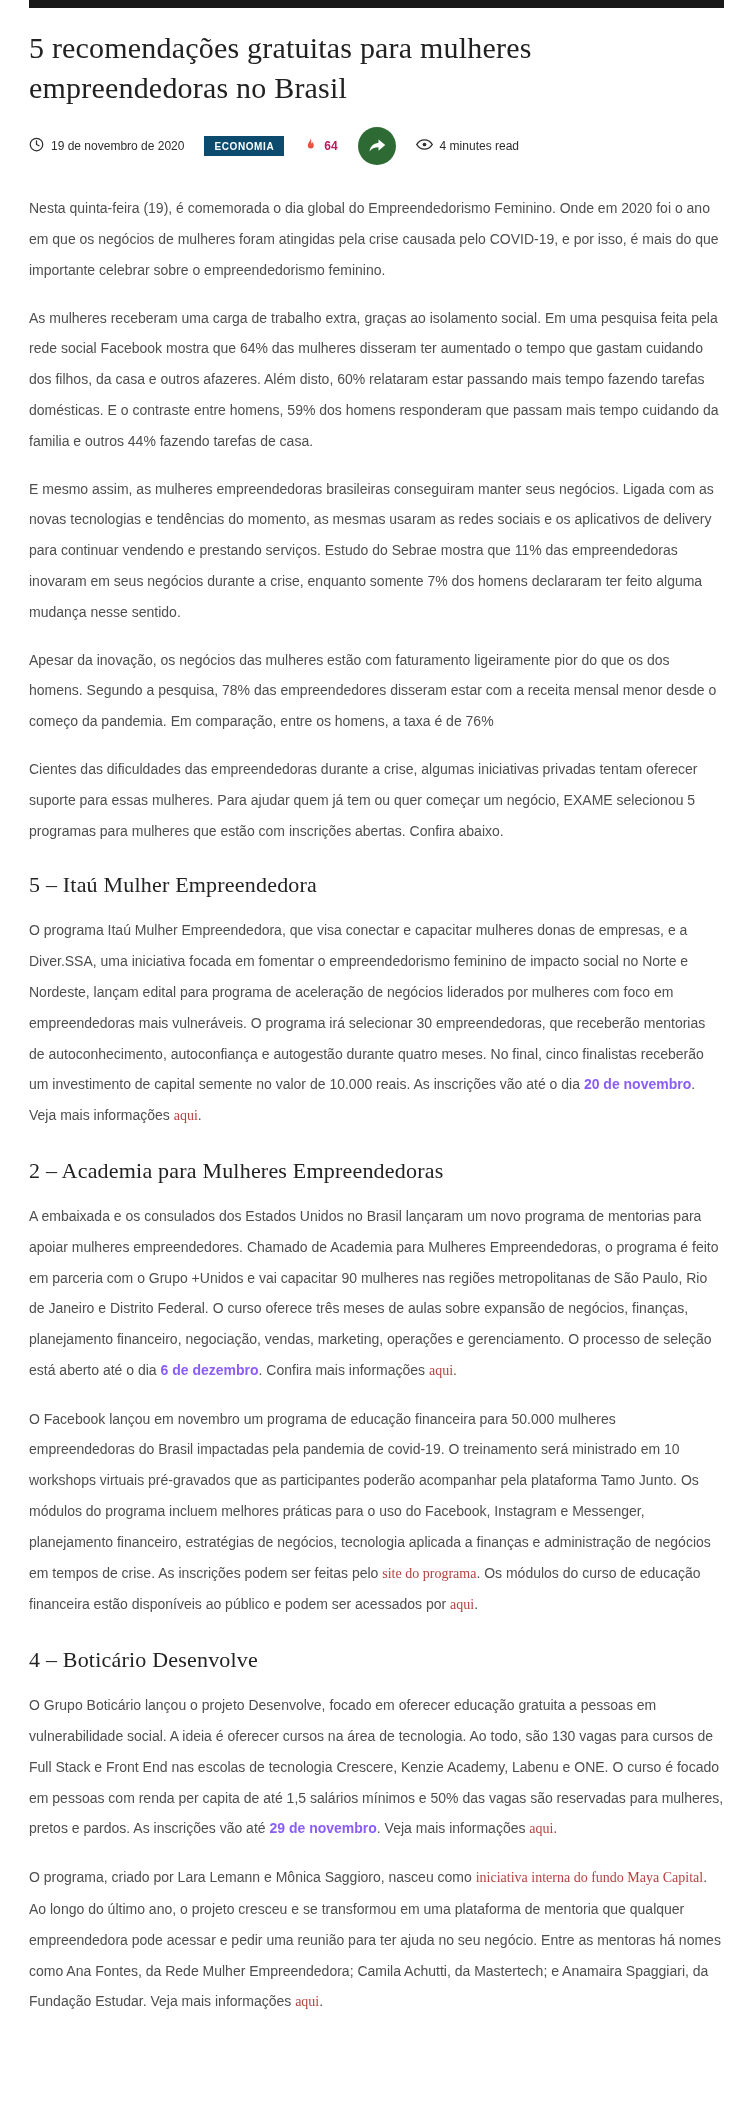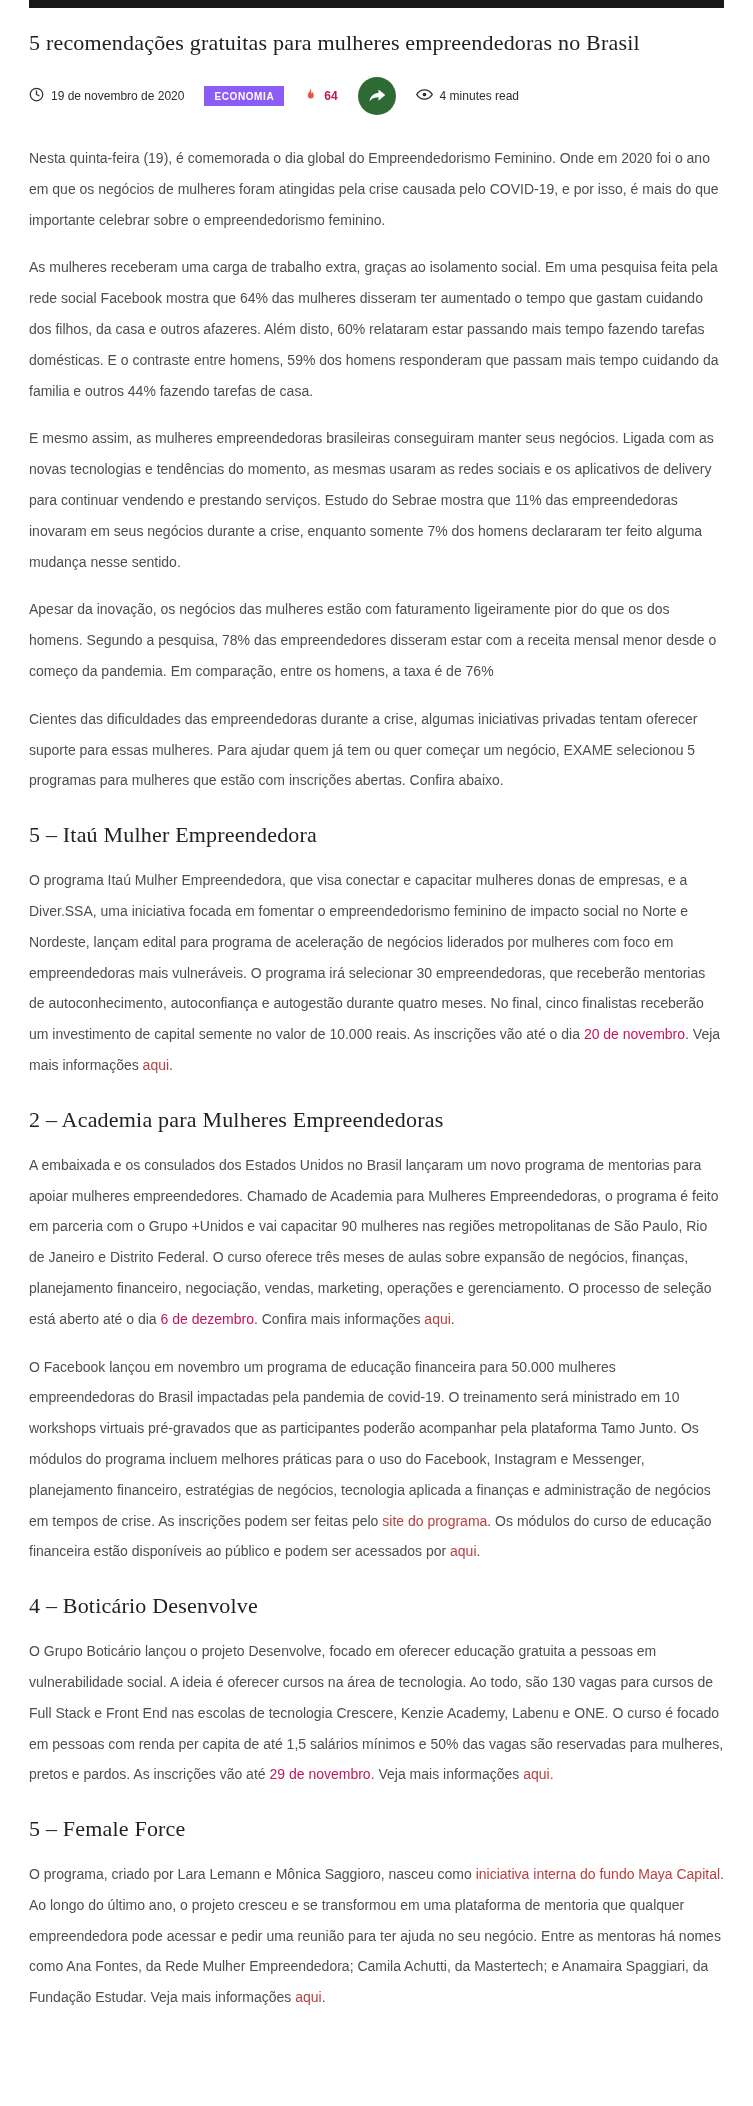--- a/index.html
+++ b/index.html
@@ -13,21 +13,21 @@
   .page { width: 753px; background: #fff; }
   .topbar {
     height: 8px;
     background: #191919;
     margin: 0 29px;
   }
   .article { padding: 12px 29px 46px 29px; }
   h1.title {
     font-family: "Liberation Serif", serif;
     font-weight: 400;
-    font-size: 22px;
+    font-size: 30px;
     line-height: 1.32;
     color: #212121;
     margin: 8px 0 20px 0;
     letter-spacing: 0.2px;
   }
   .meta {
     display: flex;
     align-items: center;
     gap: 20px;
     margin: 0 0 28px 0;
@@ -35,21 +35,21 @@
   .meta-item {
     display: inline-flex;
     align-items: center;
     gap: 7px;
     font-size: 12px;
     color: #2d2d2d;
     white-space: nowrap;
   }
   .badge {
     display: inline-block;
-    background: #8b5cf6;
+    background: #0c4a6e;
     color: #ffffff;
     font-size: 10px;
     font-weight: 700;
     letter-spacing: 0.6px;
     padding: 5px 10px 4px 10px;
     text-decoration: none;
     cursor: pointer;
   }
   .fire-count { font-weight: 700; font-size: 12px; color: #be185d; }
   .share-btn {
@@ -75,22 +75,23 @@
     font-weight: 400;
     font-size: 22px;
     color: #222222;
     margin: 26px 0 15px 0;
     letter-spacing: 0.2px;
   }
   #content a.inline-link {
     color: #b5413f;
     text-decoration: none;
     cursor: pointer;
+    font-family: Liberation Serif, serif;
   }
-  #content strong { color: #be185d; font-weight: 400; }
+  #content strong { color: #8b5cf6; font-weight: 700; }
   .icon { flex: 0 0 auto; display: inline-block; }
 </style>
 </head>
 <body>
 
 <div class="page">
 
   <div class="topbar"></div>
 
   <article class="article">
@@ -146,18 +147,17 @@
         <p><span>E mesmo assim, as mulheres empreendedoras brasileiras conseguiram manter seus negócios. Ligada com as novas tecnologias e tendências do momento, as mesmas usaram as redes sociais e os aplicativos de delivery para continuar vendendo e prestando serviços. Estudo do Sebrae mostra que 11% das empreendedoras inovaram em seus negócios durante a crise, enquanto somente 7% dos homens declararam ter feito alguma mudança nesse sentido.</span></p>
         <p><span>Apesar da inovação, os negócios das mulheres estão com faturamento ligeiramente pior do que os dos homens. Segundo a pesquisa, 78% das empreendedores disseram estar com a receita mensal menor desde o começo da pandemia. Em comparação, entre os homens, a taxa é de 76%</span></p>
         <p><span>Cientes das dificuldades das empreendedoras durante a crise, algumas iniciativas privadas tentam oferecer suporte para essas mulheres. Para ajudar quem já tem ou quer começar um negócio, EXAME selecionou 5 programas para mulheres que estão com inscrições abertas. Confira abaixo.</span></p>
         <h2>5 – Itaú Mulher Empreendedora</h2>
         <p><span>O programa Itaú Mulher Empreendedora, que visa conectar e capacitar mulheres donas de empresas, e a Diver.SSA, uma iniciativa focada em fomentar o empreendedorismo feminino de impacto social no Norte e Nordeste, lançam edital para programa de aceleração de negócios liderados por mulheres com foco em empreendedoras mais vulneráveis. O programa irá selecionar 30 empreendedoras, que receberão mentorias de autoconhecimento, autoconfiança e autogestão durante quatro meses. No final, cinco finalistas receberão um investimento de capital semente no valor de 10.000 reais. As inscrições vão até o dia </span><strong>20 de novembro</strong><span>. Veja mais informações </span><a href="#" class="inline-link">aqui</a><span>.</span></p>
         <h2>2 – Academia para Mulheres Empreendedoras</h2>
         <p><span>A embaixada e os consulados dos Estados Unidos no Brasil lançaram um novo programa de mentorias para apoiar mulheres empreendedores. Chamado de Academia para Mulheres Empreendedoras, o programa é feito em parceria com o Grupo +Unidos e vai capacitar 90 mulheres nas regiões metropolitanas de São Paulo, Rio de Janeiro e Distrito Federal. O curso oferece três meses de aulas sobre expansão de negócios, finanças, planejamento financeiro, negociação, vendas, marketing, operações e gerenciamento. O processo de seleção está aberto até o dia </span><strong>6 de dezembro</strong><span>. Confira mais informações </span><a href="#" class="inline-link">aqui</a><span>.</span></p>
         <p><span>O Facebook lançou em novembro um programa de educação financeira para 50.000 mulheres empreendedoras do Brasil impactadas pela pandemia de covid-19. O treinamento será ministrado em 10 workshops virtuais pré-gravados que as participantes poderão acompanhar pela plataforma Tamo Junto. Os módulos do programa incluem melhores práticas para o uso do Facebook, Instagram e Messenger, planejamento financeiro, estratégias de negócios, tecnologia aplicada a finanças e administração de negócios em tempos de crise. As inscrições podem ser feitas pelo </span><a href="#" class="inline-link">site do programa</a><span>. Os módulos do curso de educação financeira estão disponíveis ao público e podem ser acessados por </span><a href="#" class="inline-link">aqui</a><span>.</span></p>
         <h2>4 – Boticário Desenvolve</h2>
         <p><span>O Grupo Boticário lançou o projeto Desenvolve, focado em oferecer educação gratuita a pessoas em vulnerabilidade social. A ideia é oferecer cursos na área de tecnologia. Ao todo, são 130 vagas para cursos de Full Stack e Front End nas escolas de tecnologia Crescere, Kenzie Academy, Labenu e ONE. O curso é focado em pessoas com renda per capita de até 1,5 salários mínimos e 50% das vagas são reservadas para mulheres, pretos e pardos. As inscrições vão até </span><strong>29 de novembro</strong><span>. Veja mais informações </span><a href="#" class="inline-link">aqui.</a></p>
-        <h2>5 – Female Force</h2>
         <p><span>O programa, criado por Lara Lemann e Mônica Saggioro, nasceu como </span><a href="#" class="inline-link">iniciativa interna do fundo Maya Capital</a><span>. Ao longo do último ano, o projeto cresceu e se transformou em uma plataforma de mentoria que qualquer empreendedora pode acessar e pedir uma reunião para ter ajuda no seu negócio. Entre as mentoras há nomes como Ana Fontes, da Rede Mulher Empreendedora; Camila Achutti, da Mastertech; e Anamaira Spaggiari, da Fundação Estudar. Veja mais informações </span><a href="#" class="inline-link">aqui</a><span>.</span></p>
       </div>
 
   </article>
 </div>
 
 </body></html>

